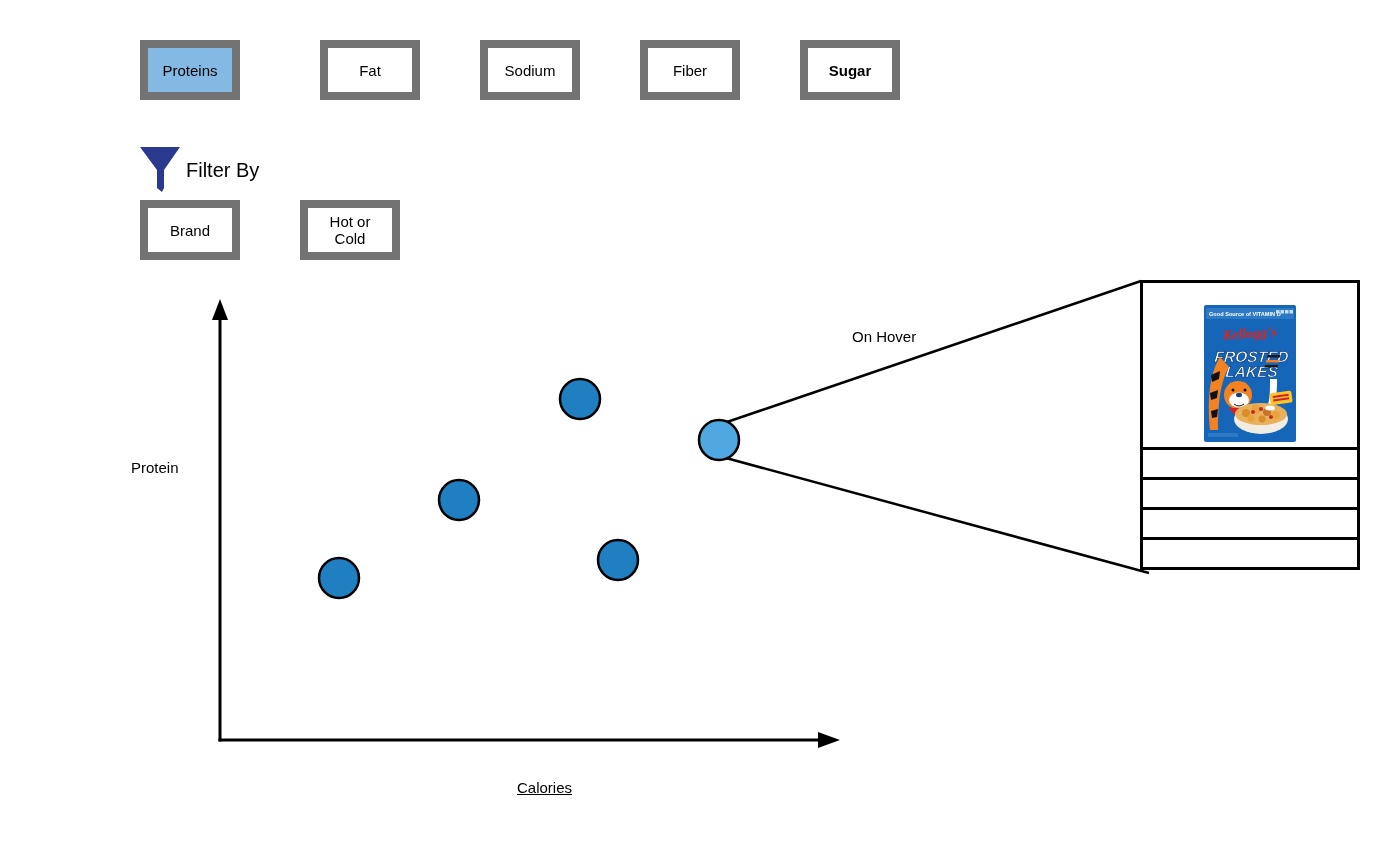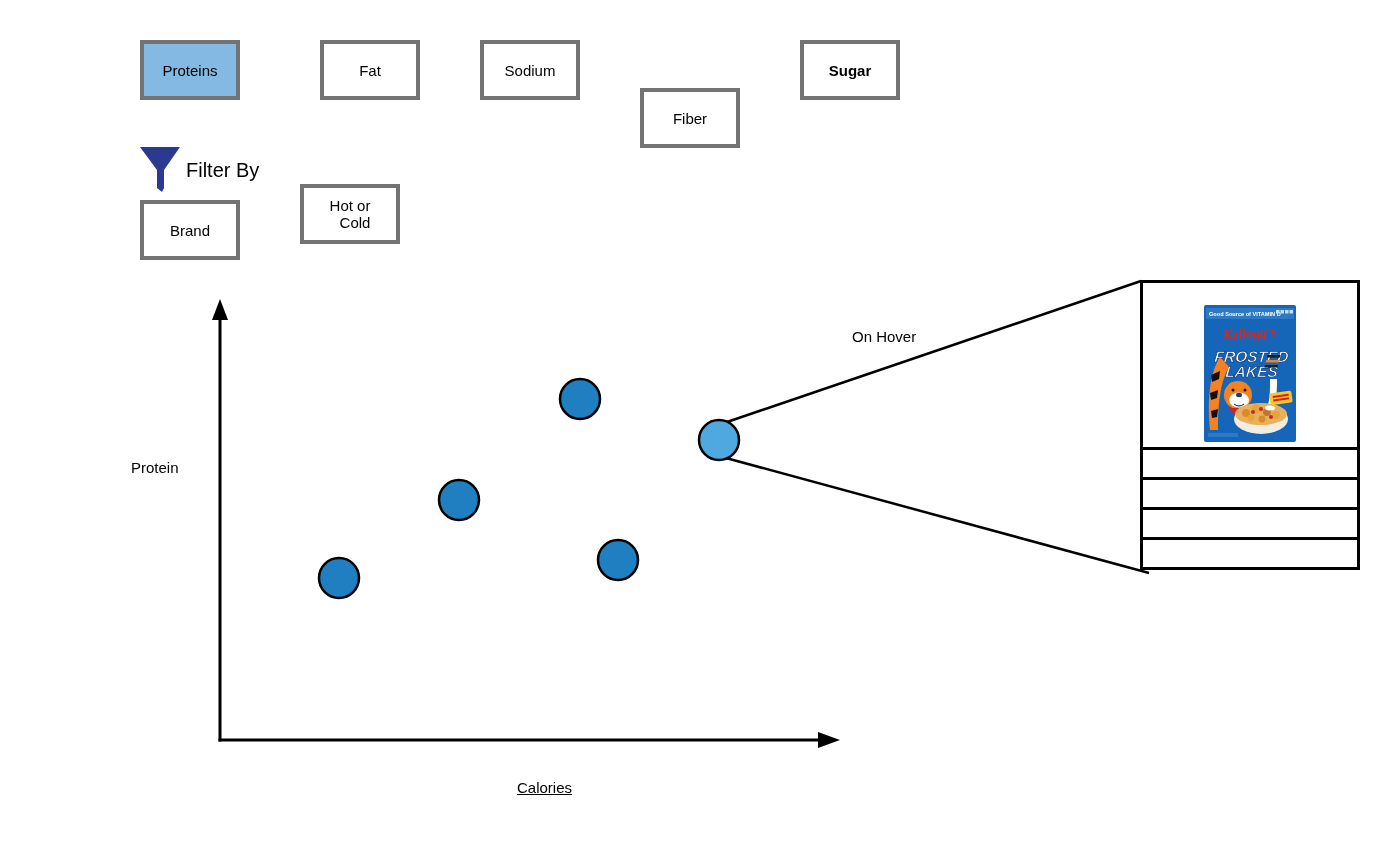--- a/index.html
+++ b/index.html
@@ -5,21 +5,21 @@
   * { margin: 0; padding: 0; box-sizing: border-box; }
   html, body { background: #ffffff; }
   body { font-family: "Liberation Sans", sans-serif; color: #000; }
   .stage {
     position: relative; width: 1400px; height: 860px;
     background: #fff; overflow: hidden;
   }
   
   .btn {
     position: absolute; width: 100px; height: 60px;
-    border: 4px solid #737373; background: #fff;
+    border: 8px solid #737373; background: #fff;
     display: flex; align-items: center; justify-content: center;
     font-size: 15px; text-align: center; white-space: pre-line;
     cursor: pointer;
   }
   .btn.active { background: #83b9e3; }
   
   .filter-by-label {
     position: absolute; left: 186px; top: 159px; font-size: 20px;
   }
   .funnel { position: absolute; left: 140px; top: 147px; }
@@ -45,30 +45,30 @@
   }
 </style>
 </head>
 <body>
 
 <div class="stage">
 
   <div class="btn active" style="left:140px; top:40px;">Proteins</div>
   <div class="btn" style="left:320px; top:40px;">Fat</div>
   <div class="btn" style="left:480px; top:40px;">Sodium</div>
-  <div class="btn" style="left:640px; top:40px;margin-top:48px;">Fiber</div>
+  <div class="btn" style="left:640px; top:40px;">Fiber</div>
   <div class="btn" style="left:800px; top:40px;font-weight:bold;">Sugar</div>
 
   <svg class="funnel" width="40" height="45" viewBox="0 0 40 45" aria-hidden="true">
     <polygon points="0,0 40,0 24,23 24,41 22,45 17,41 17,23" fill="#2b3a8f"></polygon>
   </svg>
   <div class="filter-by-label">Filter By</div>
 
   <div class="btn" style="left:140px; top:200px;">Brand</div>
-  <div class="btn" style="left:300px; top:184px;text-align:right;">Hot or
+  <div class="btn" style="left:300px; top:200px;">Hot or
 Cold</div>
 
   <svg class="chart-svg" viewBox="0 0 1400 860">
 
     <line x1="220" y1="316" x2="220" y2="740" stroke="#000" stroke-width="3" stroke-linecap="square"></line>
     <polygon points="220,299 212,320 228,320" fill="#000"></polygon>
 
     <line x1="220" y1="740" x2="822" y2="740" stroke="#000" stroke-width="3" stroke-linecap="square"></line>
     <polygon points="840,740 818,732 818,748" fill="#000"></polygon>
 

